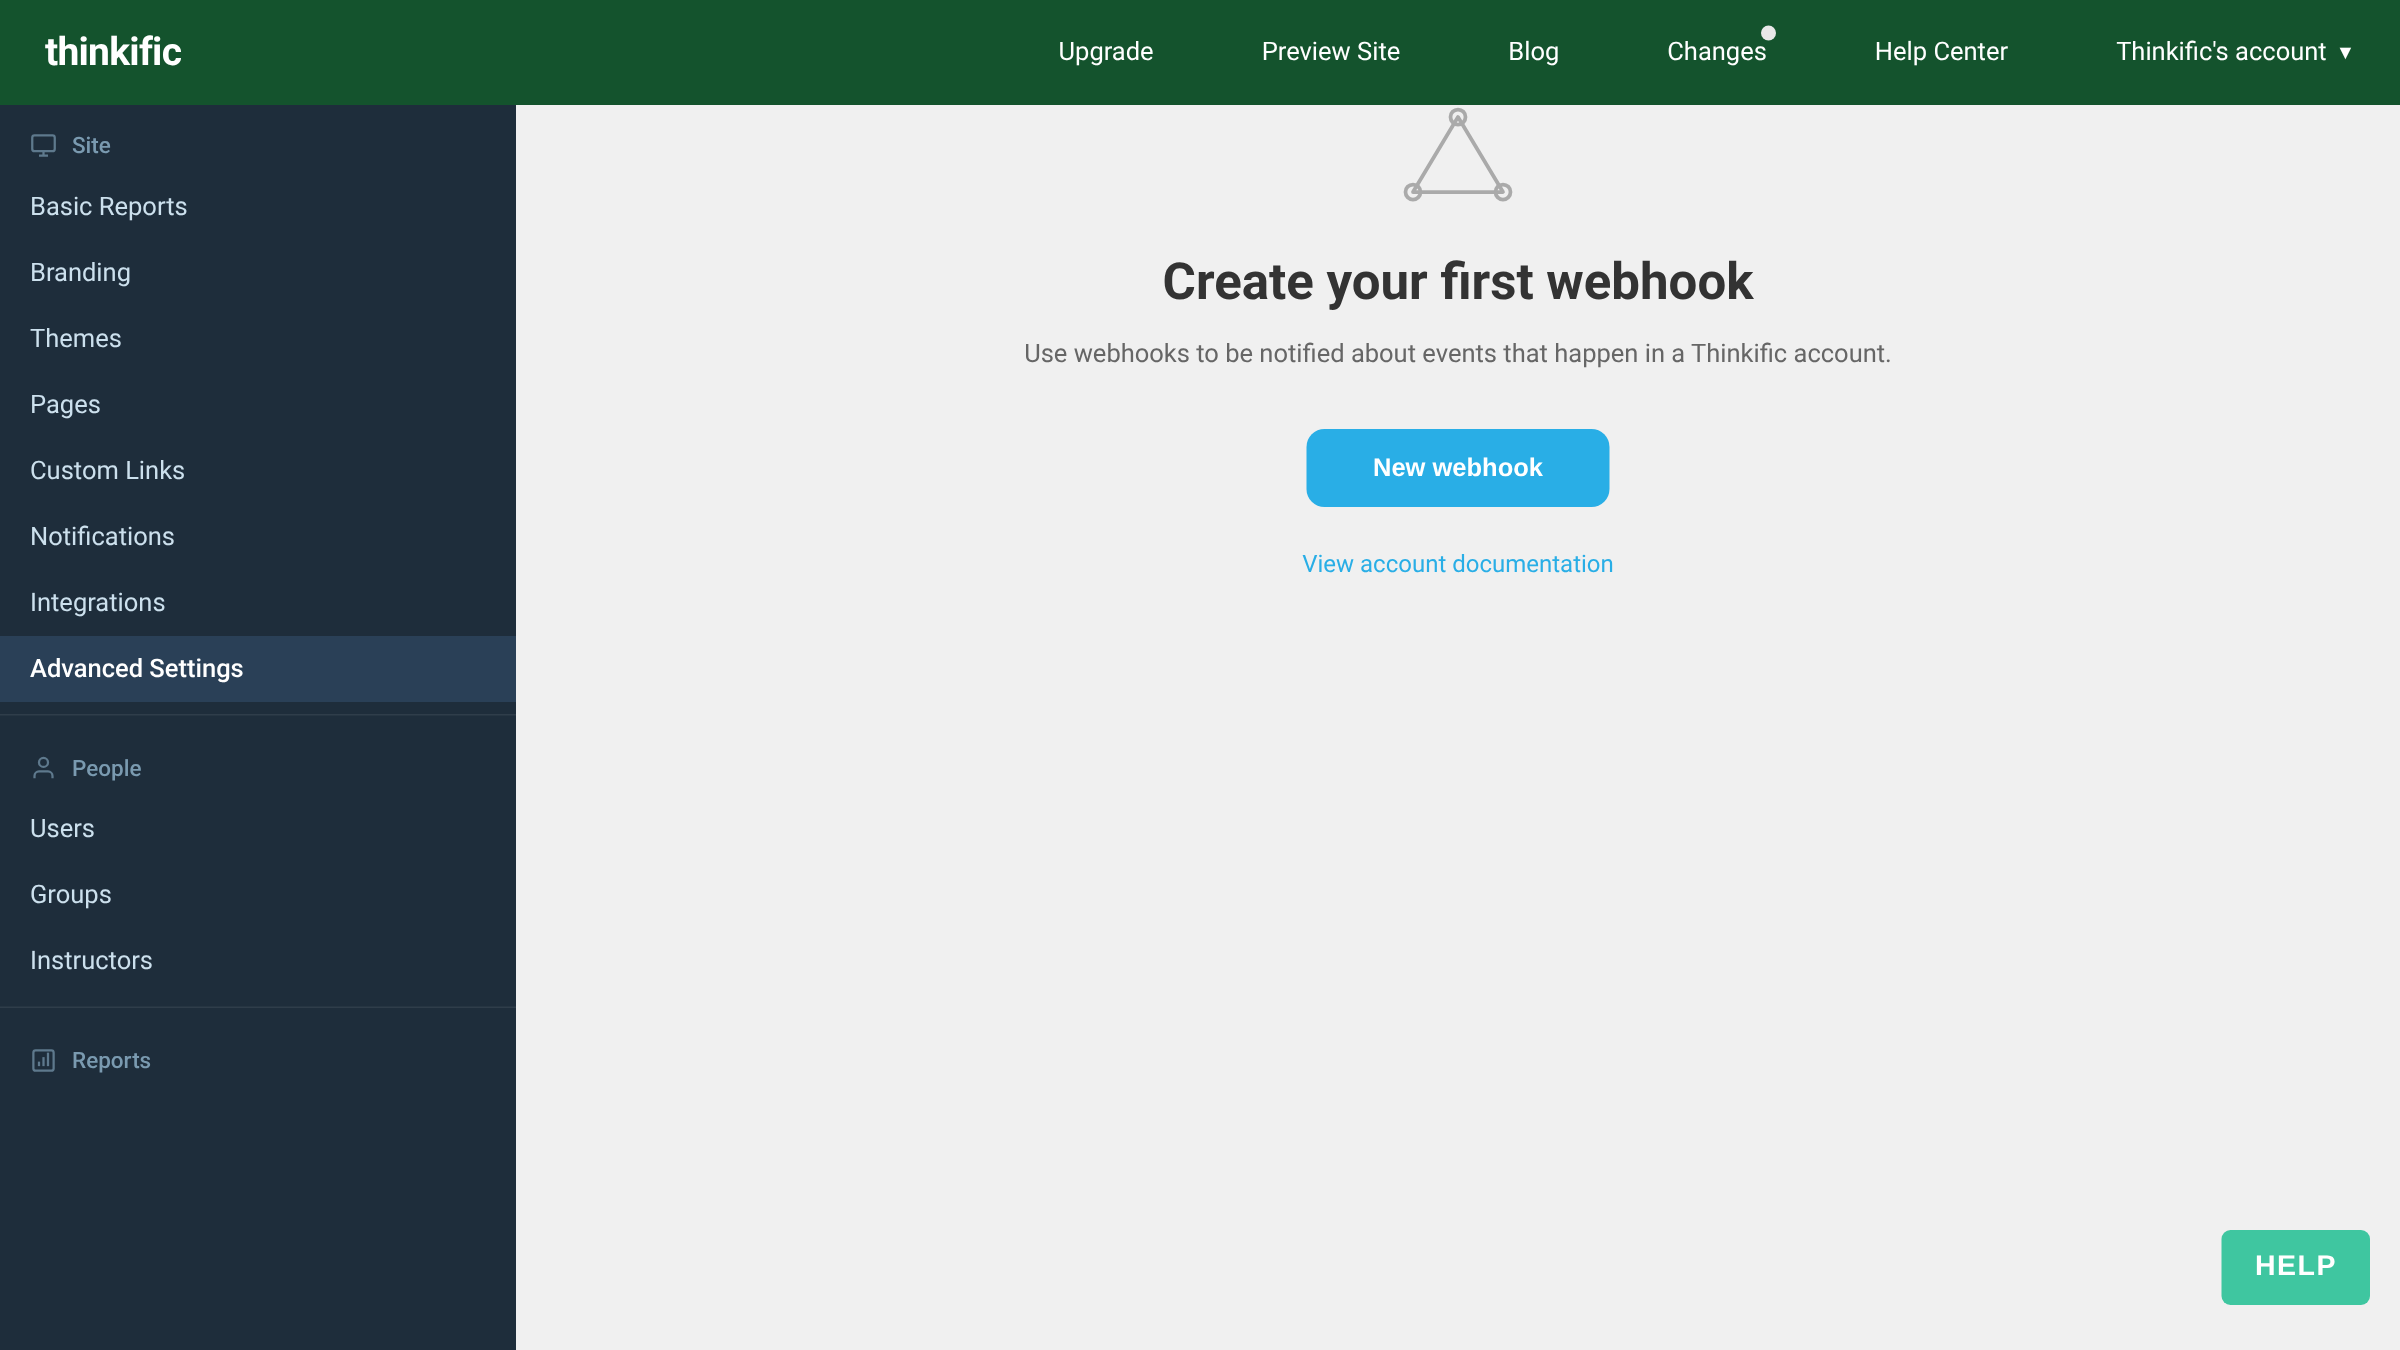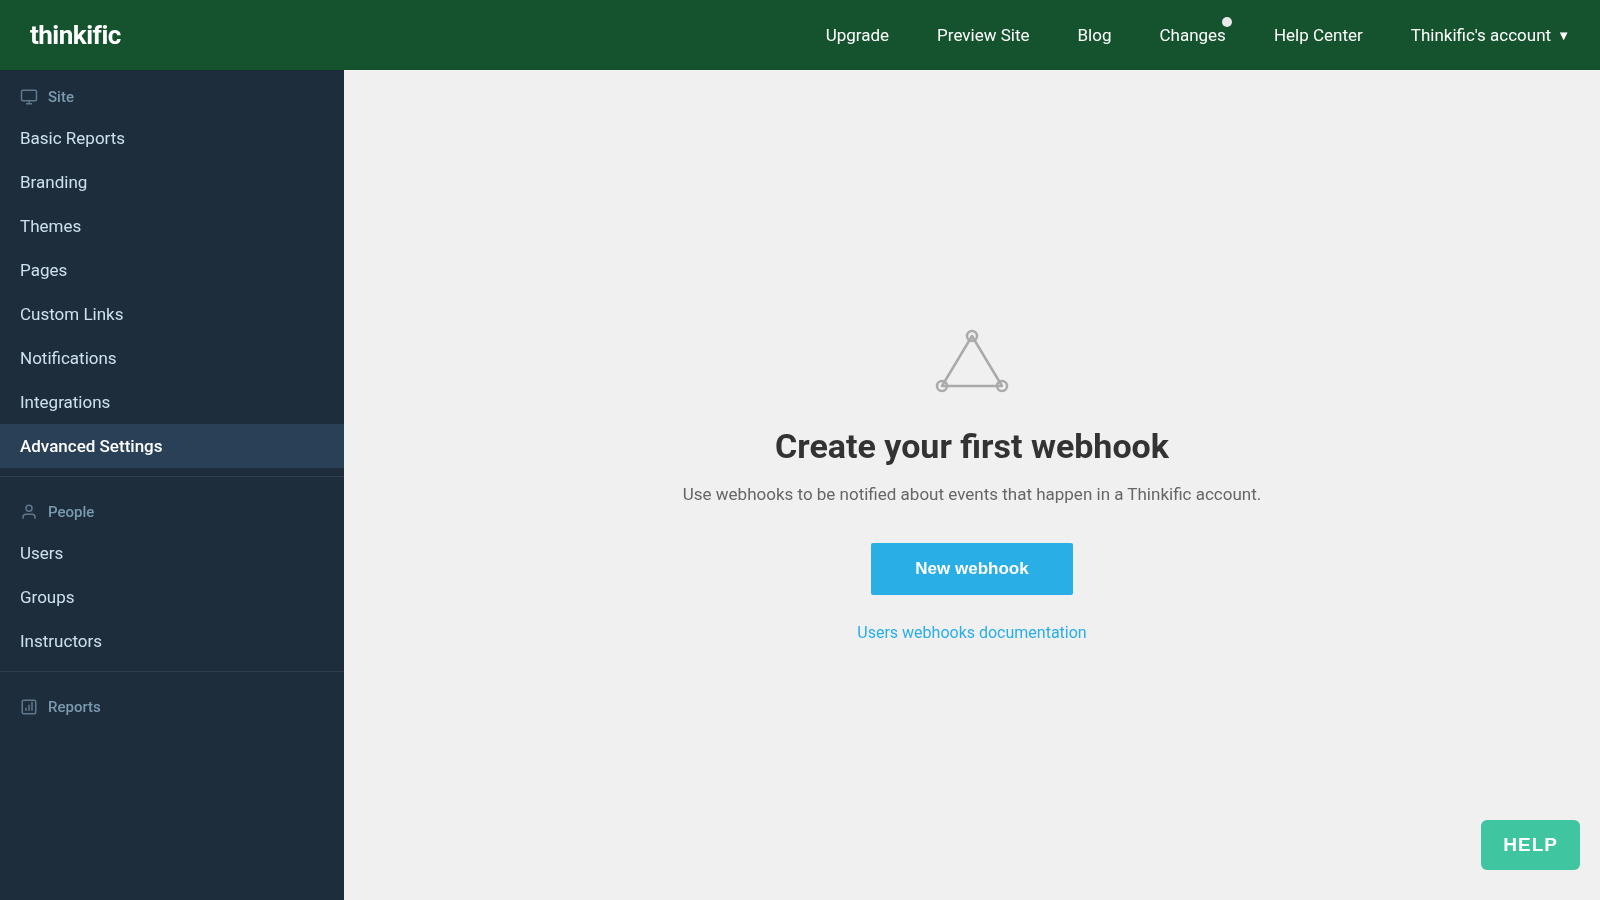--- a/index.html
+++ b/index.html
@@ -17,21 +17,21 @@
     .top-nav-logo {
       color: white;
       font-size: 26px;
       font-weight: 700;
       letter-spacing: -0.5px;
       margin-right: auto;
     }
     .top-nav-links {
       display: flex;
       align-items: center;
-      gap: 48px;
+      gap: 72px;
       list-style: none;
     }
     .top-nav-links a {
       color: white;
       text-decoration: none;
       font-size: 17px;
       font-weight: 400;
     }
     .changes-item {
       position: relative;
@@ -103,21 +103,20 @@
       height: 1px;
       background: rgba(255,255,255,0.08);
       margin: 8px 0;
     }
 
     
     .content-area {
       flex: 1;
       background: #f0f0f0;
       display: flex;
-      align-items: center;
       justify-content: center;
       position: relative;
     }
     .webhook-card {
       display: flex;
       flex-direction: column;
       align-items: center;
       text-align: center;
       max-width: 600px;
     }
@@ -137,21 +136,21 @@
       margin-bottom: 36px;
       line-height: 1.5;
     }
     .new-webhook-btn {
       background: #29aee6;
       color: white;
       border: none;
       padding: 16px 44px;
       font-size: 17px;
       font-weight: 600;
-      border-radius: 2px;
+      border-radius: 12px;
       cursor: pointer;
       margin-bottom: 28px;
     }
     .webhook-docs-link {
       color: #29aee6;
       font-size: 16px;
       text-decoration: none;
       cursor: pointer;
     }
 
@@ -268,19 +267,19 @@
           <circle cx="10" cy="58" r="5" fill="none" stroke="#aaa" stroke-width="2.5"></circle>
           <circle cx="70" cy="58" r="5" fill="none" stroke="#aaa" stroke-width="2.5"></circle>
         </svg>
       </div>
 
       <h1 class="webhook-title">Create your first webhook</h1>
       <p class="webhook-desc">Use webhooks to be notified about events that happen in a Thinkific account.</p>
 
       <button class="new-webhook-btn">New webhook</button>
 
-      <a class="webhook-docs-link">Users webhooks documentation</a>
+      <a class="webhook-docs-link">View account documentation</a>
     </div>
 
     <button class="help-button">HELP</button>
   </main>
 
 </div>
 
 </body></html>

